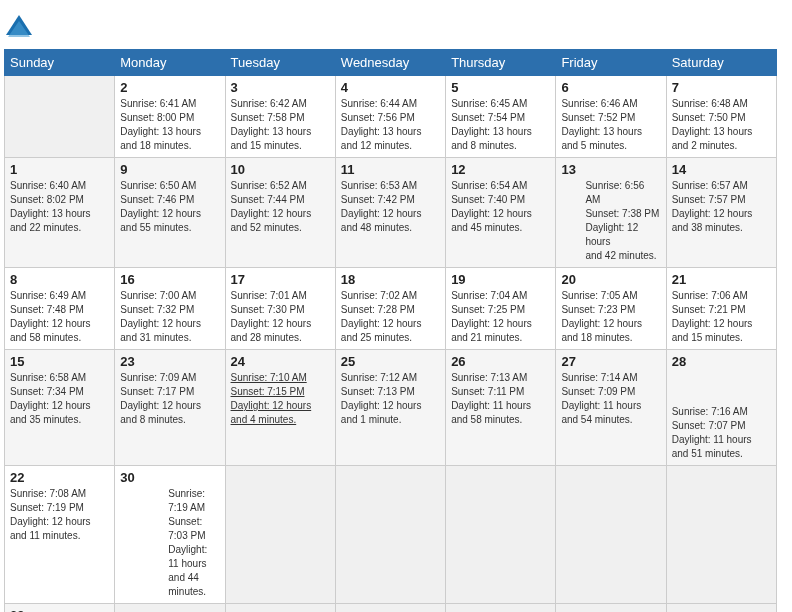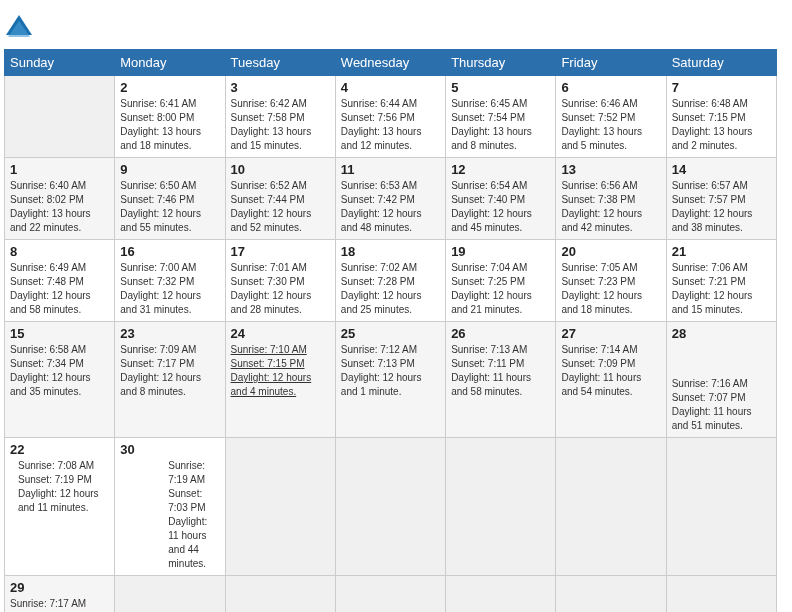--- a/index.html
+++ b/index.html
@@ -153,21 +153,21 @@
           <td>
             <span class="day-num">6</span>
             <div class="day-info" style="white-space: pre-line;">Sunrise: 6:46 AM
 Sunset: 7:52 PM
 Daylight: 13 hours
 and 5 minutes.</div>
           </td>
           <td>
             <span class="day-num">7</span>
             <div class="day-info" style="white-space: pre-line;">Sunrise: 6:48 AM
-Sunset: 7:15 PM
+Sunset: 7:50 PM
 Daylight: 13 hours
 and 2 minutes.</div>
           </td>
         </tr>
         <tr>
           <td>
             <span class="day-num">1</span>
             <div class="day-info" style="white-space: pre-line;">Sunrise: 6:40 AM
 Sunset: 8:02 PM
 Daylight: 13 hours
@@ -196,21 +196,21 @@
           </td>
           <td>
             <span class="day-num">12</span>
             <div class="day-info" style="white-space: pre-line;">Sunrise: 6:54 AM
 Sunset: 7:40 PM
 Daylight: 12 hours
 and 45 minutes.</div>
           </td>
           <td>
             <span class="day-num">13</span>
-            <div class="day-info" style="white-space: pre-line;">Sunrise: 6:56 AM
+            <div class="day-info" style="white-space: pre-line; margin-left: 24px;">Sunrise: 6:56 AM
 Sunset: 7:38 PM
 Daylight: 12 hours
 and 42 minutes.</div>
           </td>
           <td>
             <span class="day-num">14</span>
             <div class="day-info" style="white-space: pre-line;">Sunrise: 6:57 AM
 Sunset: 7:57 PM
 Daylight: 12 hours
 and 38 minutes.</div>
@@ -314,21 +314,21 @@
             <span class="day-num">28</span>
             <div class="day-info" style="white-space: pre-line; margin-top: 36px;">Sunrise: 7:16 AM
 Sunset: 7:07 PM
 Daylight: 11 hours
 and 51 minutes.</div>
           </td>
         </tr>
         <tr>
           <td>
             <span class="day-num">22</span>
-            <div class="day-info" style="white-space: pre-line; margin-left: 8px;">Sunrise: 7:08 AM
+            <div class="day-info" style="white-space: pre-line;">Sunrise: 7:08 AM
 Sunset: 7:19 PM
 Daylight: 12 hours
 and 11 minutes.</div>
           </td>
           <td>
             <span class="day-num">30</span>
             <div class="day-info" style="white-space: pre-line; margin-left: 48px;">Sunrise: 7:19 AM
 Sunset: 7:03 PM
 Daylight: 11 hours
 and 44 minutes.</div>

